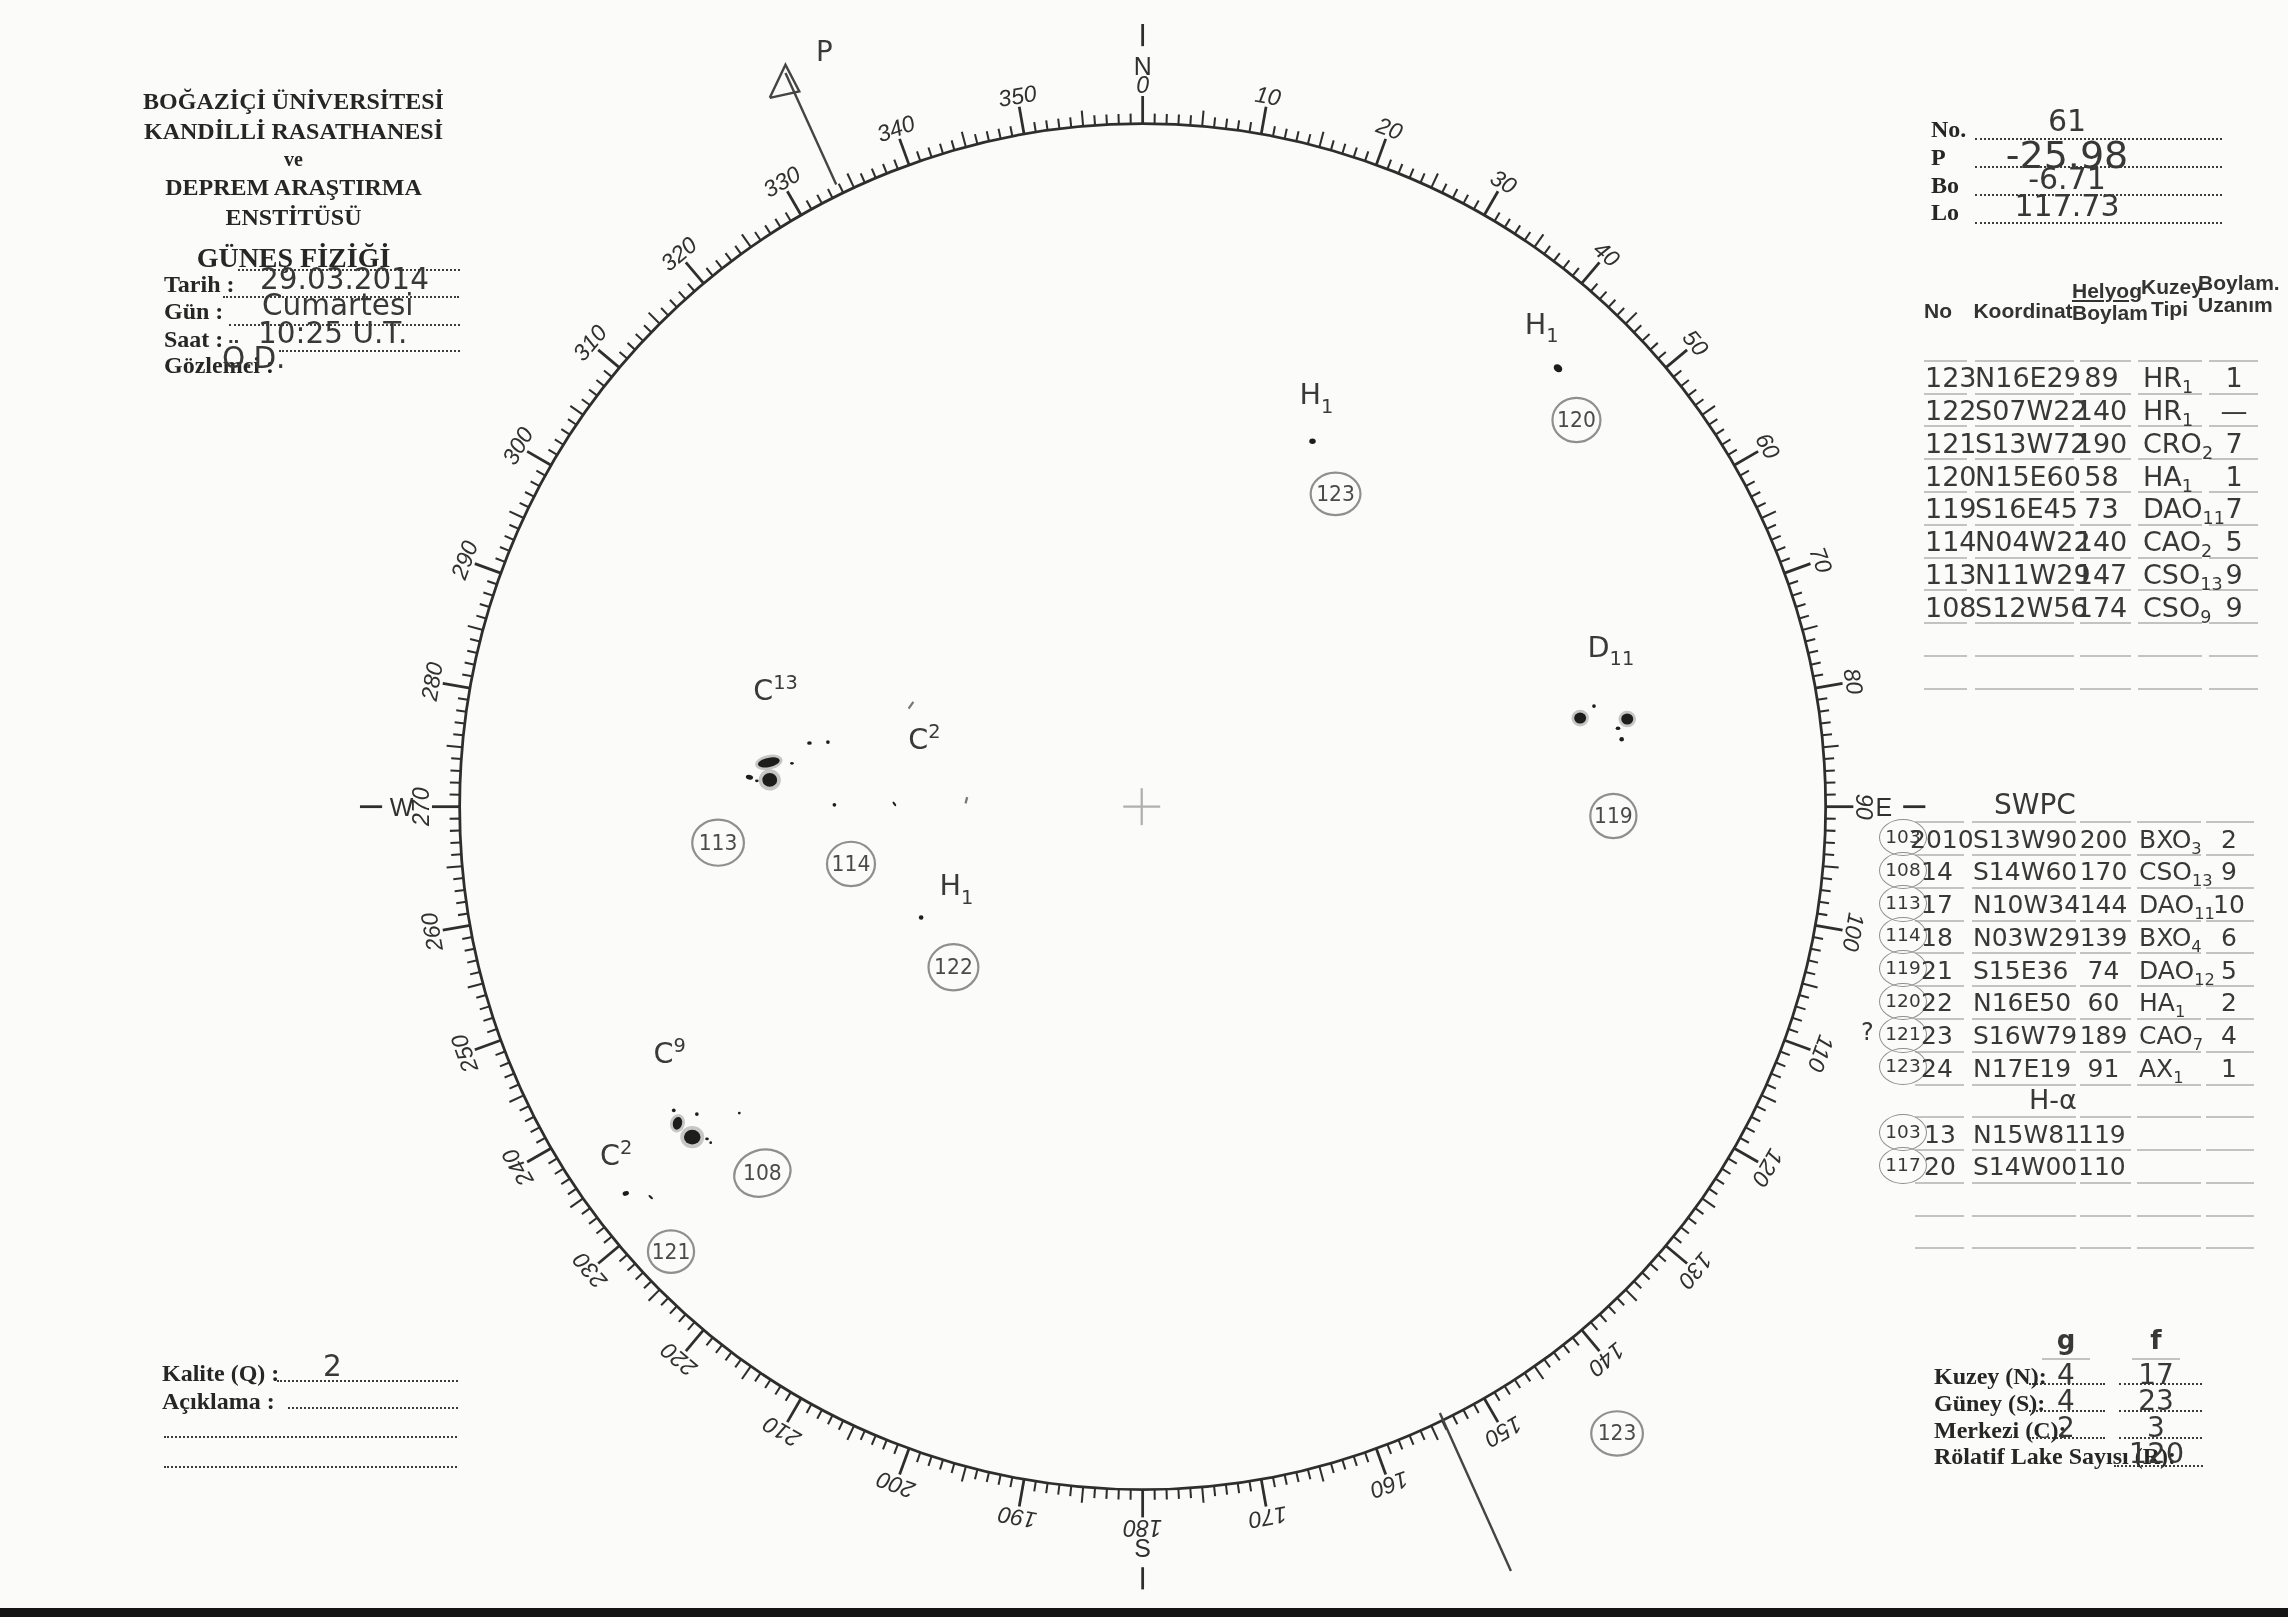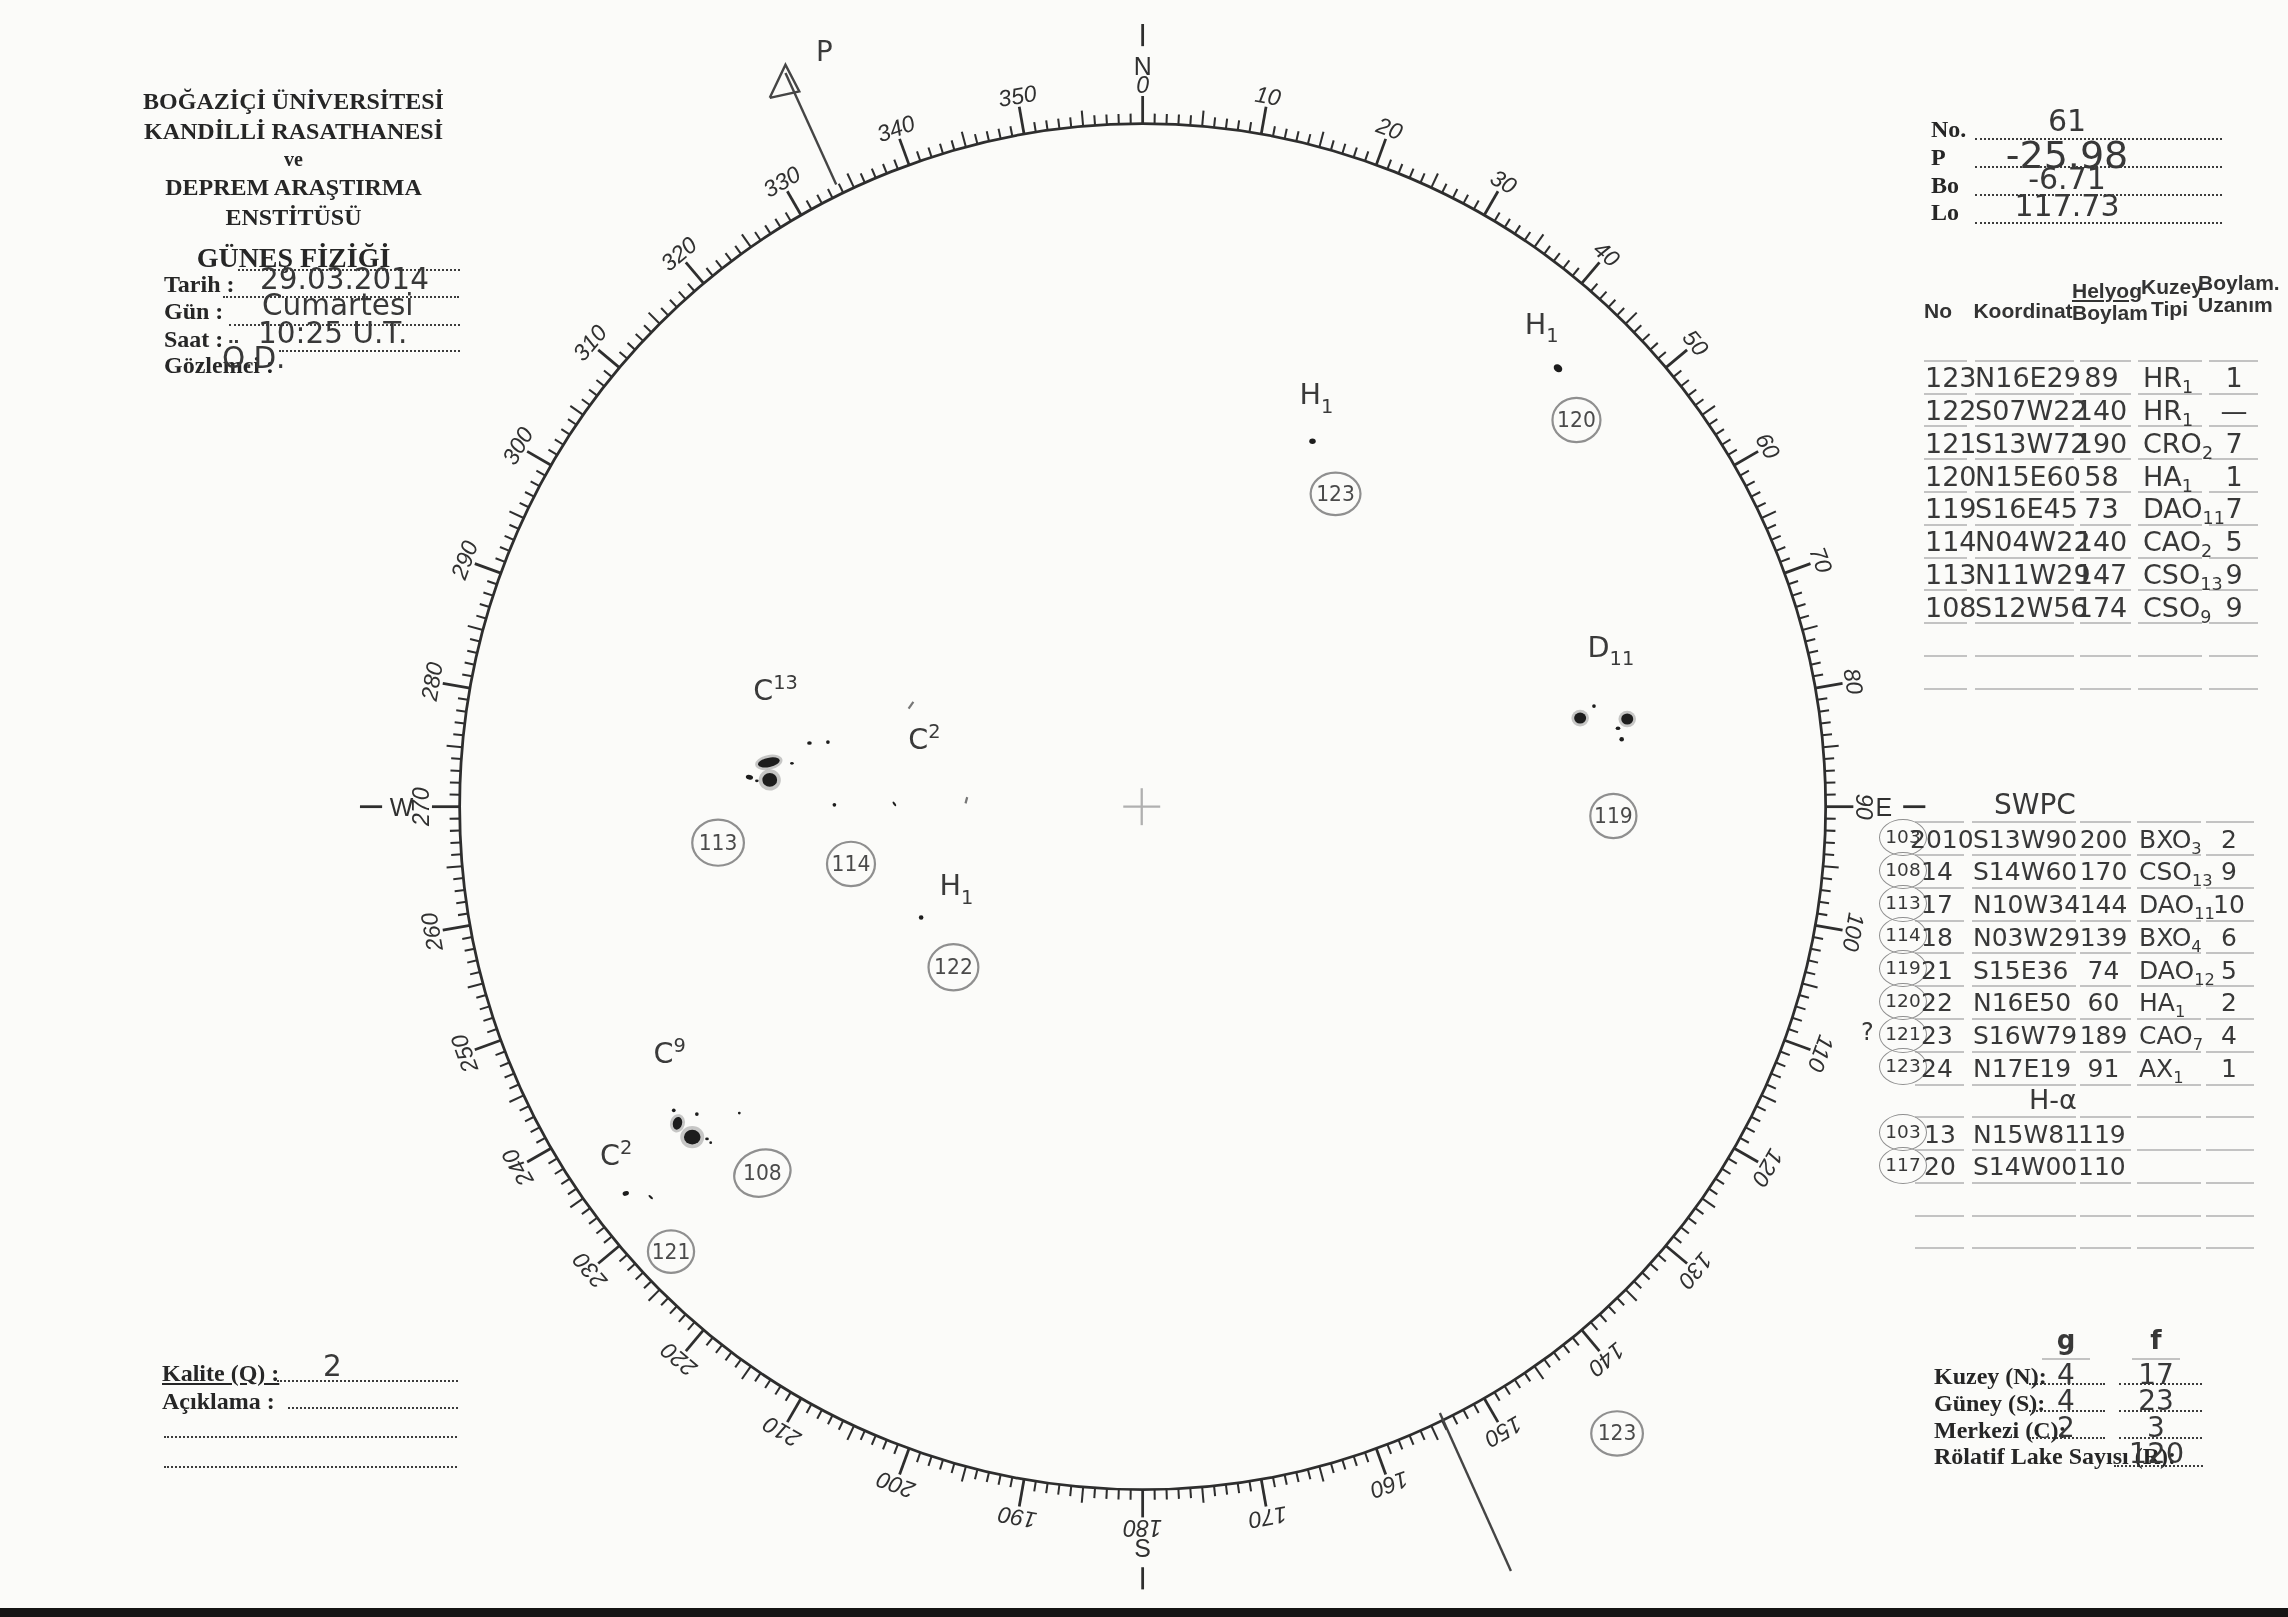--- a/index.html
+++ b/index.html
@@ -315,21 +315,21 @@
     <div style="position: absolute; left: 1934px; top: 1417px; font-family: &quot;Liberation Serif&quot;, serif; font-weight: bold; color: rgb(38, 38, 38); font-size: 24px;">Merkezi (C):</div>
     <div style="position: absolute; left: 2029px; top: 1437px; width: 76px; border-bottom: 2.8px dotted rgb(60, 60, 60); height: 0px;"></div>
     <div style="position: absolute; left: 2042px; top: 1411px; width: 48px; text-align: center; font-size: 28px; font-family: &quot;DejaVu Sans&quot;, sans-serif; color: rgb(56, 56, 56);">2</div>
     <div style="position: absolute; left: 2119px; top: 1437px; width: 83px; border-bottom: 2.8px dotted rgb(60, 60, 60); height: 0px;"></div>
     <div style="position: absolute; left: 2132px; top: 1411px; width: 48px; text-align: center; font-size: 28px; font-family: &quot;DejaVu Sans&quot;, sans-serif; color: rgb(56, 56, 56);">3</div>
   </div>
 <div class="abs serifb" style="left:1934px;top:1443px;font-size:24px;">Rölatif Lake Sayısı (R):</div>
 <div class="dotted" style="left:2114px;top:1465px;width:89px;"></div>
 <div class="abs hw ctr" style="left:2117px;top:1436px;width:79px;font-size:29px;">120</div>
 
-<div class="abs serifb" style="left:162px;top:1360px;font-size:24px;text-decoration:underline;">Kalite (Q) :</div>
+<div class="abs serifb" style="left:162px;top:1360px;font-size:24px;">Kalite (Q) :</div>
 <div class="dotted" style="left:277px;top:1380px;width:181px;"></div>
 <div class="abs hw" style="left:323px;top:1349px;font-size:29.5px;">2</div>
 <div class="abs serifb" style="left:162px;top:1388px;font-size:24px;">Açıklama :</div>
 <div class="dotted" style="left:288px;top:1407px;width:170px;"></div>
 <div class="dotted" style="left:164px;top:1436px;width:293px;"></div>
 <div class="dotted" style="left:164px;top:1466px;width:293px;"></div>
 
 <svg id="disk" class="abs" style="left:0;top:0;" width="2289" height="1618" viewBox="0 0 2480 1753">
     <circle cx="1238" cy="874" r="740" fill="none" stroke="#2e2e2e" stroke-width="3"></circle>
     <line x1="1238" y1="134" x2="1238" y2="104" stroke="#2e2e2e" stroke-width="3"></line>

